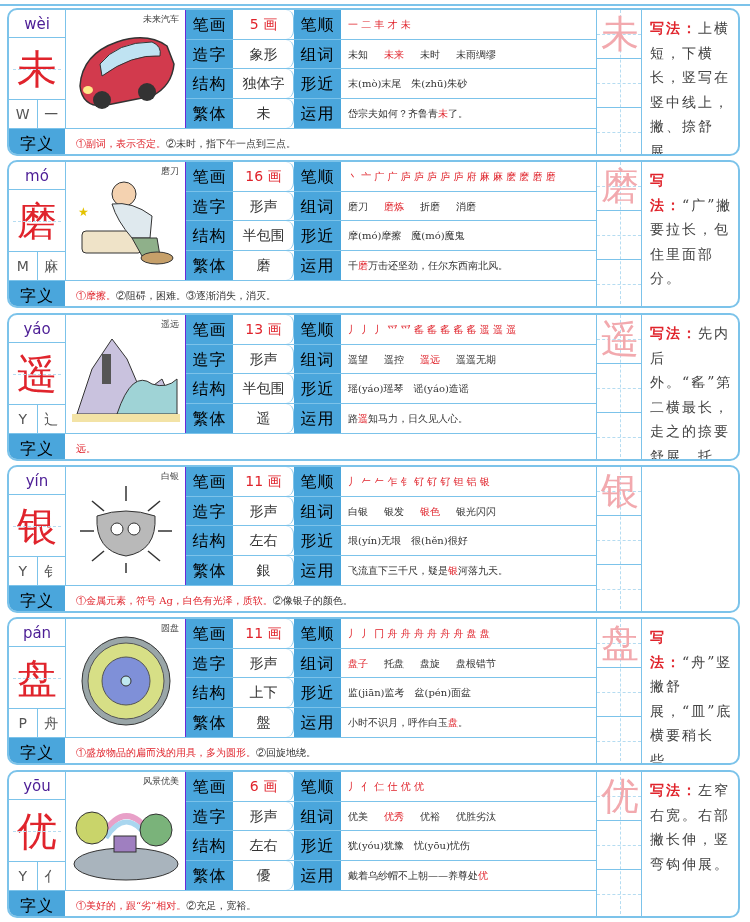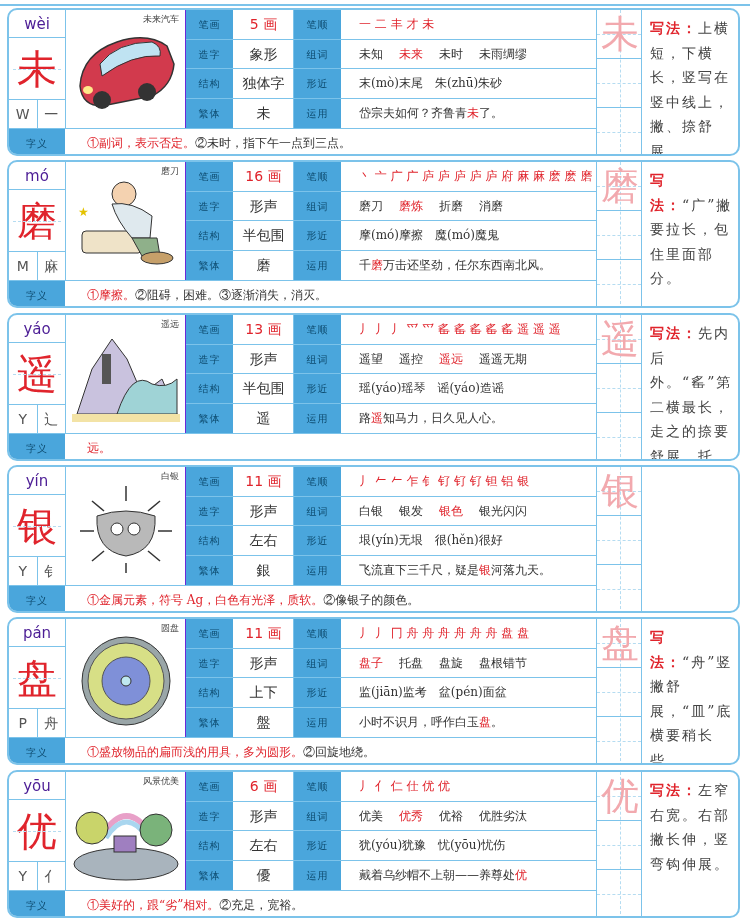--- a/index.html
+++ b/index.html
@@ -25,25 +25,25 @@
   .idx span:first-child { border-right:1px solid #7cc3ea; }
 
   .pic { position:absolute; left:57px; top:0; width:120px; height:118px; border-right:1px solid #6d28d9; }
   .pic-caption { position:absolute; right:6px; top:3px; font-size:9px; color:#444; }
   .pic svg { position:absolute; left:6px; top:14px; }
 
   
   .grid { position:absolute; left:177px; top:0; width:410px; }
   .grow { height:29.5px; display:flex; border-bottom:1px solid #7cc3ea; }
   .grow:last-child { border-bottom:none; }
-  .lbl { width:48px; background:#4aa6dc; color:#0c4a6e; text-align:center; line-height:29px; font-size:10px;
+  .lbl { width:48px; background:#4aa6dc; color:#000000; text-align:center; line-height:29px; font-size:16px;
          font-family:"DejaVu Sans",sans-serif; letter-spacing:1px; border-right:1px solid #fff; }
-  .val { width:60px; text-align:center; line-height:29px; font-size:14px; color:#333; border-right:1px solid #7cc3ea; }
+  .val { width:60px; text-align:center; line-height:29px; font-size:14px; color:#333; border-right:1px solid #7cc3ea;border-radius:8px; }
   .val.red { color:#e0242c; font-family:"DejaVu Sans",sans-serif; }
-  .wide { flex:1; line-height:29px; font-size:12px; padding-left:6px; color:#333; white-space:nowrap; overflow:hidden;margin-left:11px; }
+  .wide { flex:1; line-height:29px; font-size:10px; padding-left:6px; color:#333; white-space:nowrap; overflow:hidden; }
   .hl { color:#e0242c; }
 
   
   .trace { position:absolute; left:587px; top:0; width:46px; height:147px; border-left:1px solid #7cc3ea; border-right:1px solid #7cc3ea; }
   .trace .tchar { position:absolute; left:0; top:2px; width:46px; text-align:center; font-size:38px; color:#f2a9ae; line-height:44px; }
   .trace .vline { position:absolute; left:23px; top:0; bottom:0; border-left:1px dashed #b5dcf1; }
   .trace .hline { position:absolute; left:0; right:0; border-top:1px dashed #b5dcf1; }
 
   .howto { position:absolute; left:633px; top:0; width:100px; height:147px; padding:6px 6px 0 8px;
            font-size:14px; line-height:24.5px; color:#444; letter-spacing:2px; }

